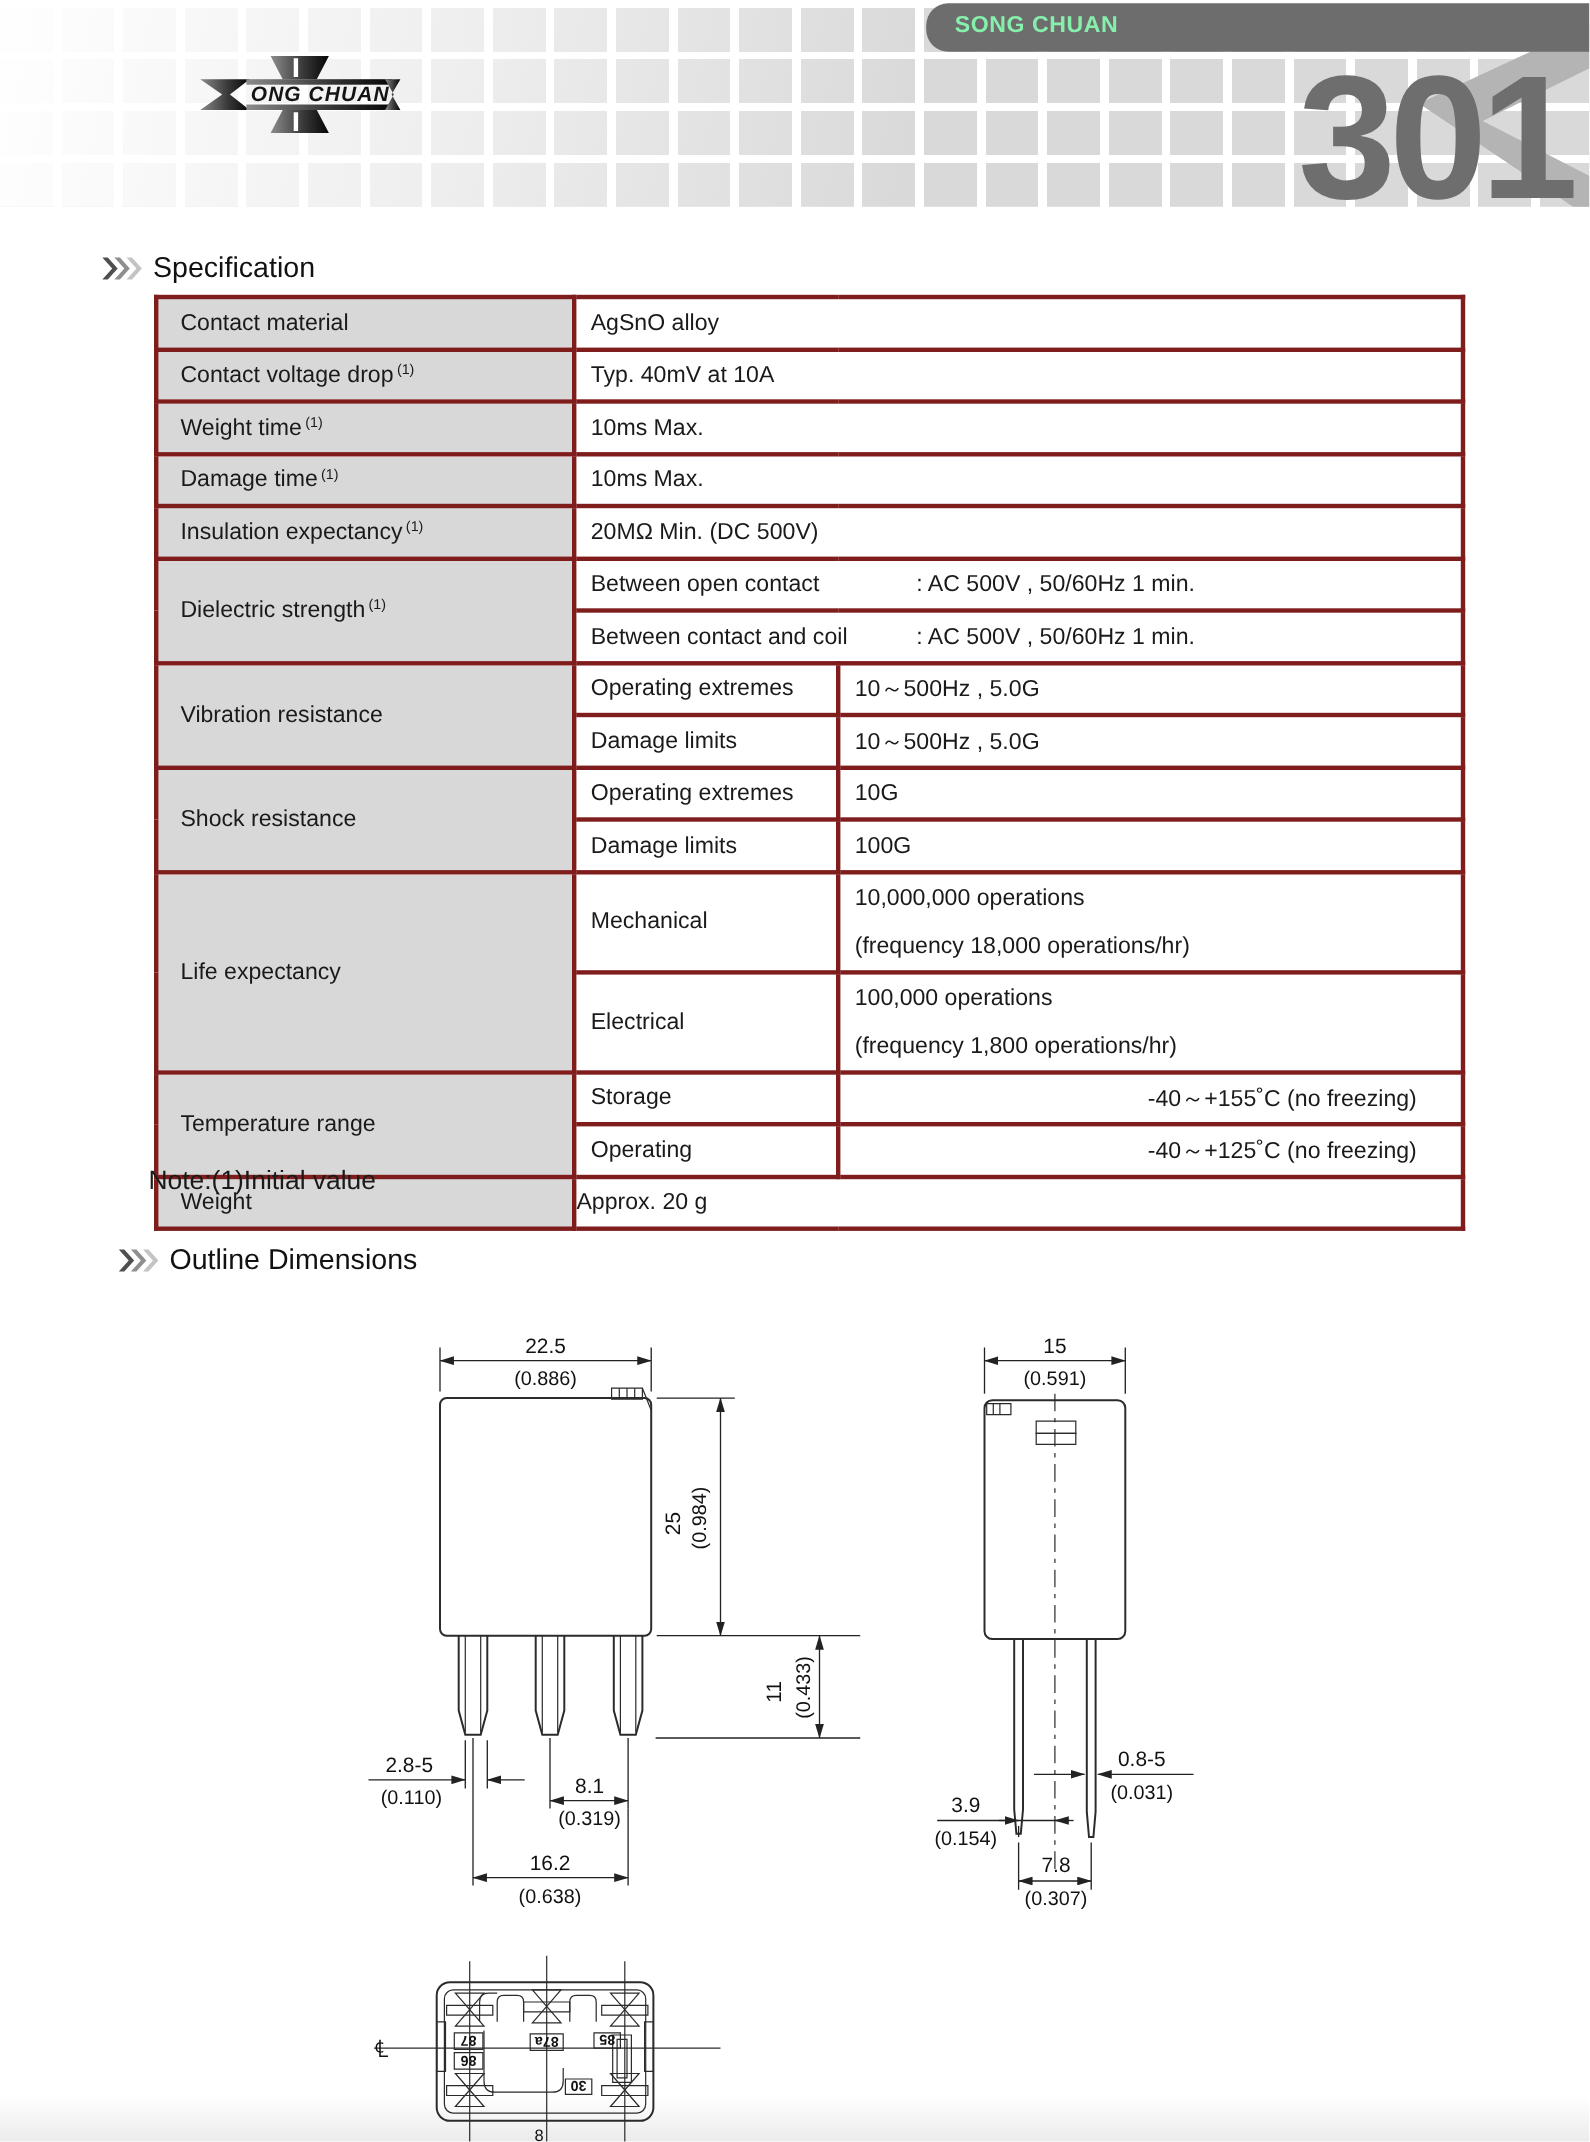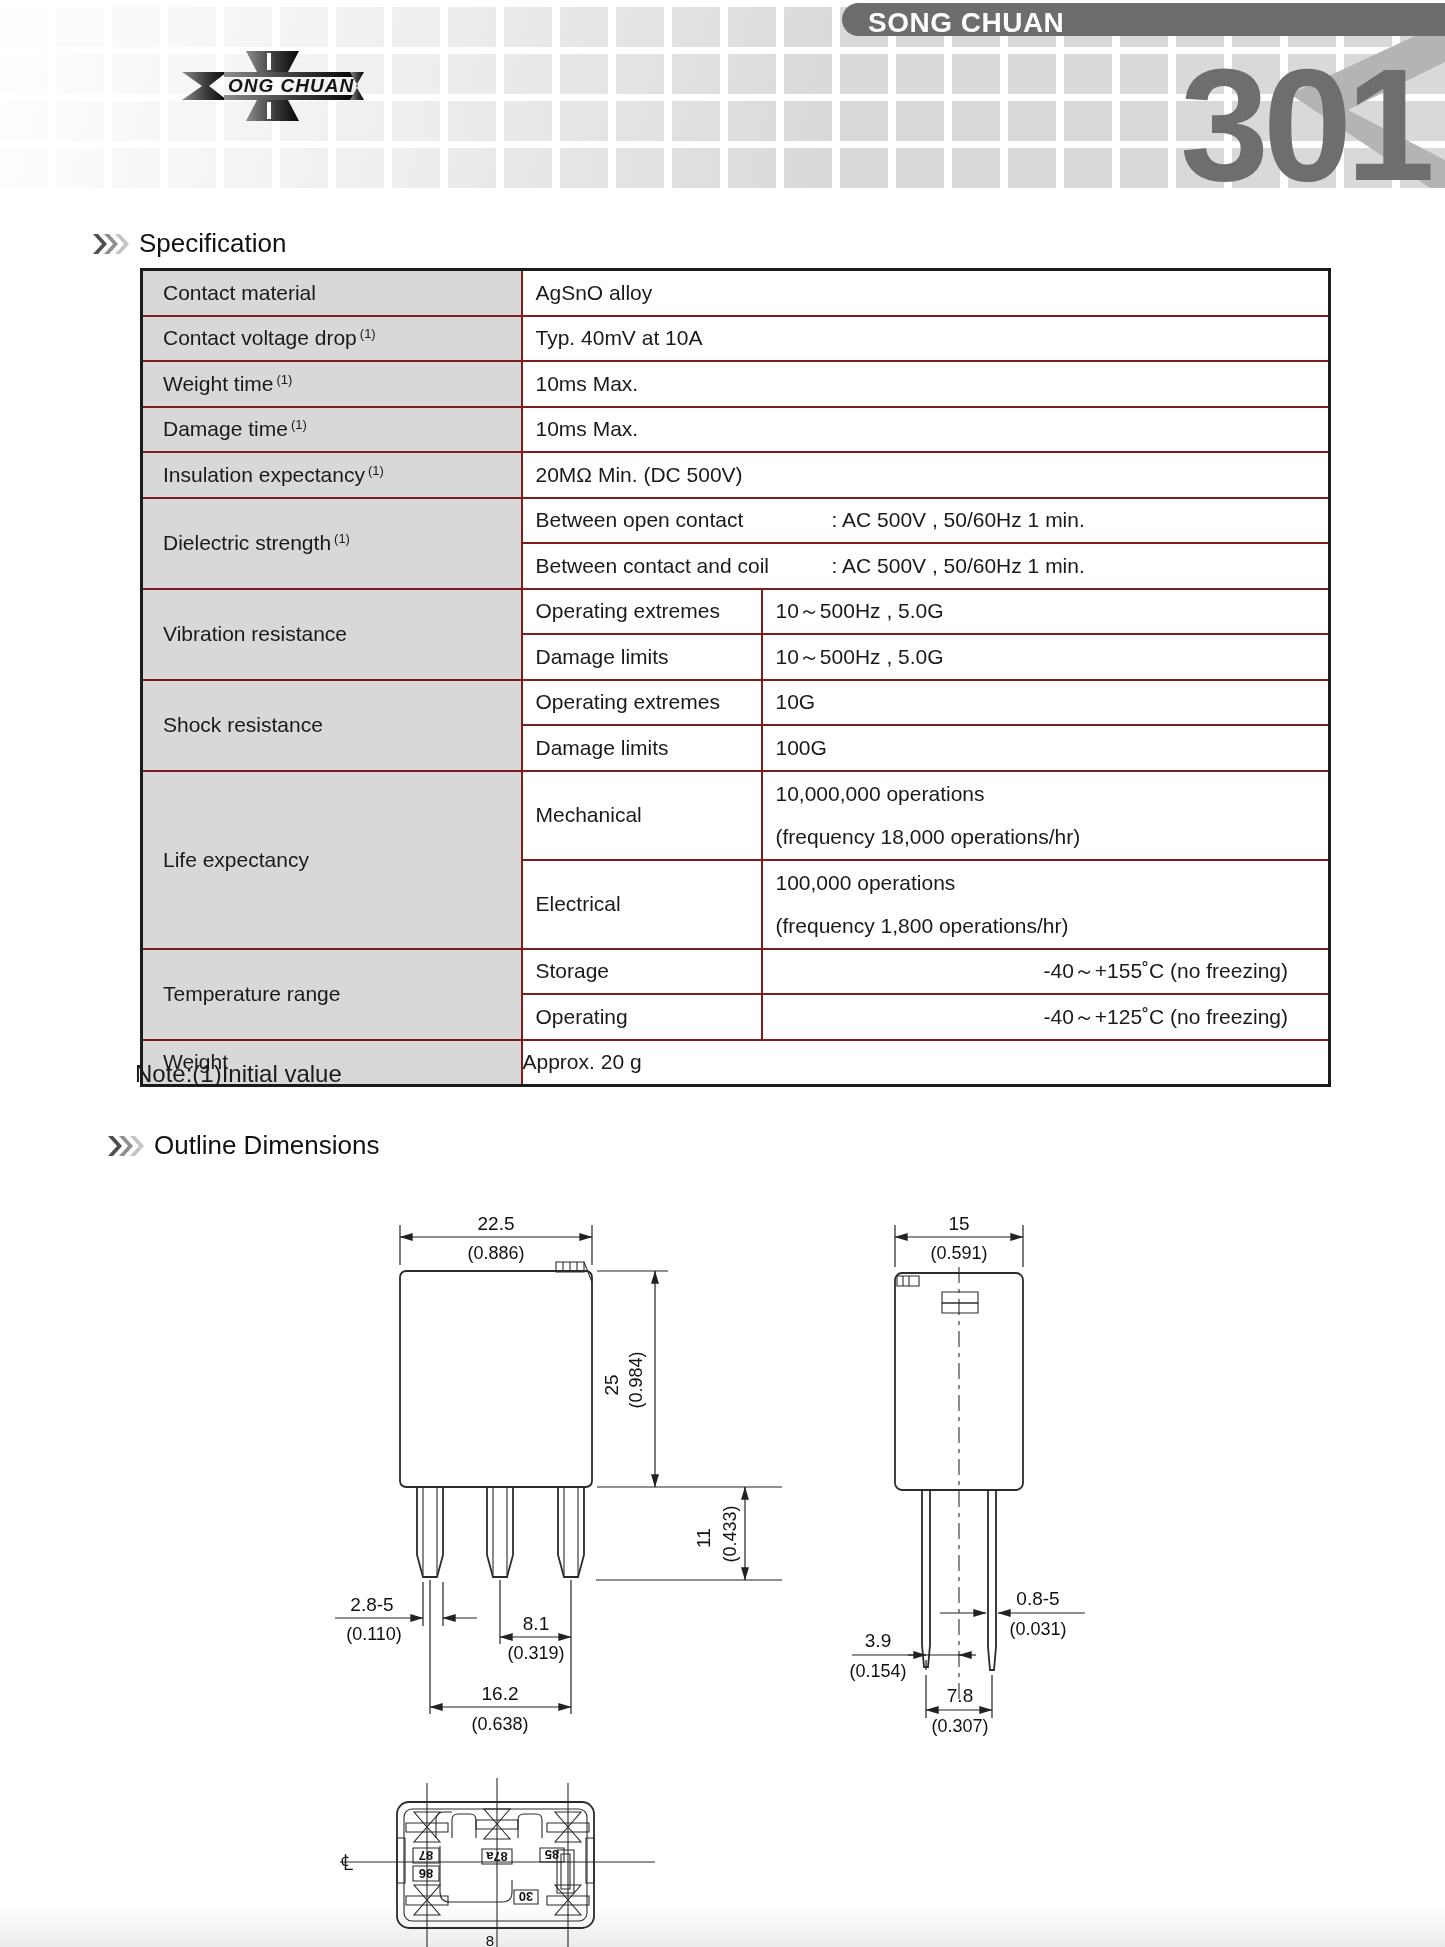--- a/index.html
+++ b/index.html
@@ -6,34 +6,34 @@
   body{width:1445px;height:1947px;position:relative;background:#fff;overflow:hidden;
        font-family:"Liberation Sans",sans-serif;color:#1a1a1a}
 
   
   .header{position:absolute;left:0;top:0;width:1445px;height:188px;overflow:hidden;
     background-image:
       linear-gradient(103deg, rgba(255,255,255,.97) 2%, rgba(255,255,255,.55) 30%, rgba(255,255,255,0) 58%),
       repeating-linear-gradient(0deg, rgba(255,255,255,0) 0 40px, #fff 40px 47px),
       repeating-linear-gradient(90deg, #d9d9d9 0 48px, #fff 48px 56px);}
   .header-art{position:absolute;left:0;top:0}
-  .brand-bar{position:absolute;left:842px;right:0;top:3px;height:33px;background:#6d6d6d;
+  .brand-bar{position:absolute;left:842px;right:0;top:3px;height:44px;background:#6d6d6d;
     border-radius:20px 0 0 20px;line-height:40px;padding-left:26px;
-    color:#ffffff;font-size:28px;font-weight:bold;letter-spacing:.5px;z-index:3}
+    color:#86efac;font-size:21px;font-weight:bold;letter-spacing:.5px;z-index:3}
   .logo{position:absolute;left:180px;top:50px;z-index:2}
 
   
   .sec{position:absolute;display:flex;align-items:center;font-size:26px;color:#111}
   .sec svg{margin-right:10px}
   #sec-spec{left:93px;top:228px}
   #sec-outline{left:108px;top:1130px}
 
   
   .spec-table{position:absolute;left:140px;top:268px;border-collapse:collapse;table-layout:fixed}
-  .spec-table td{border:2px solid #7f1d1d;font-size:21px;vertical-align:middle;padding:0 0 0 13px;overflow:hidden}
+  .spec-table td{border:4px solid #7f1d1d;font-size:21px;vertical-align:middle;padding:0 0 0 13px;overflow:hidden}
   .spec-table{border:3px solid #1b1b1b}
   td.c-label{background:#d8d8d8;padding-left:20px}
   td.c-right{text-align:right;padding:0 40px 0 0}
   td.c-center{text-align:left;padding:0}
   .sup{font-size:13px;position:relative;top:-7px;margin-left:3px}
   .merge-sub{display:inline-block;width:296px}
   .two-line div{height:43px;line-height:43px}
 
   .note{position:absolute;left:135px;top:1060px;font-size:24px}
 

